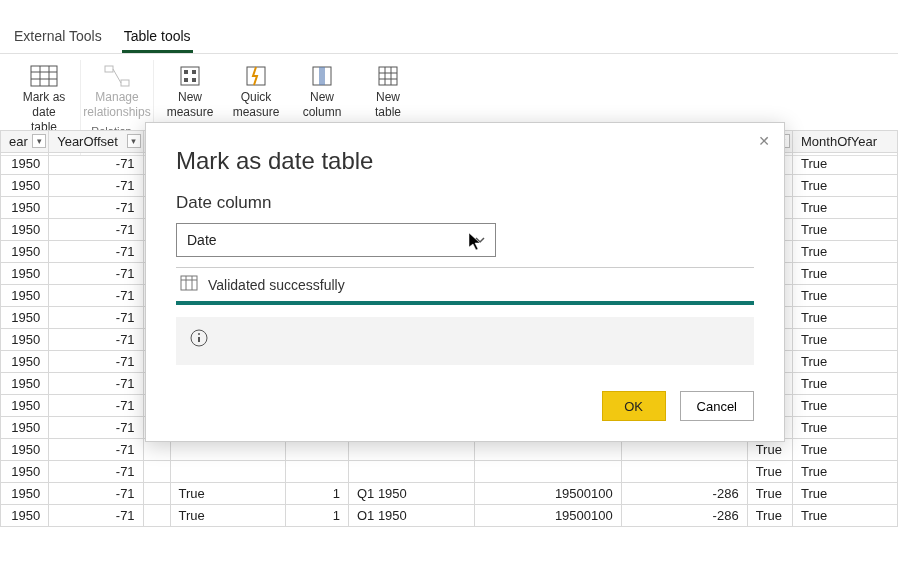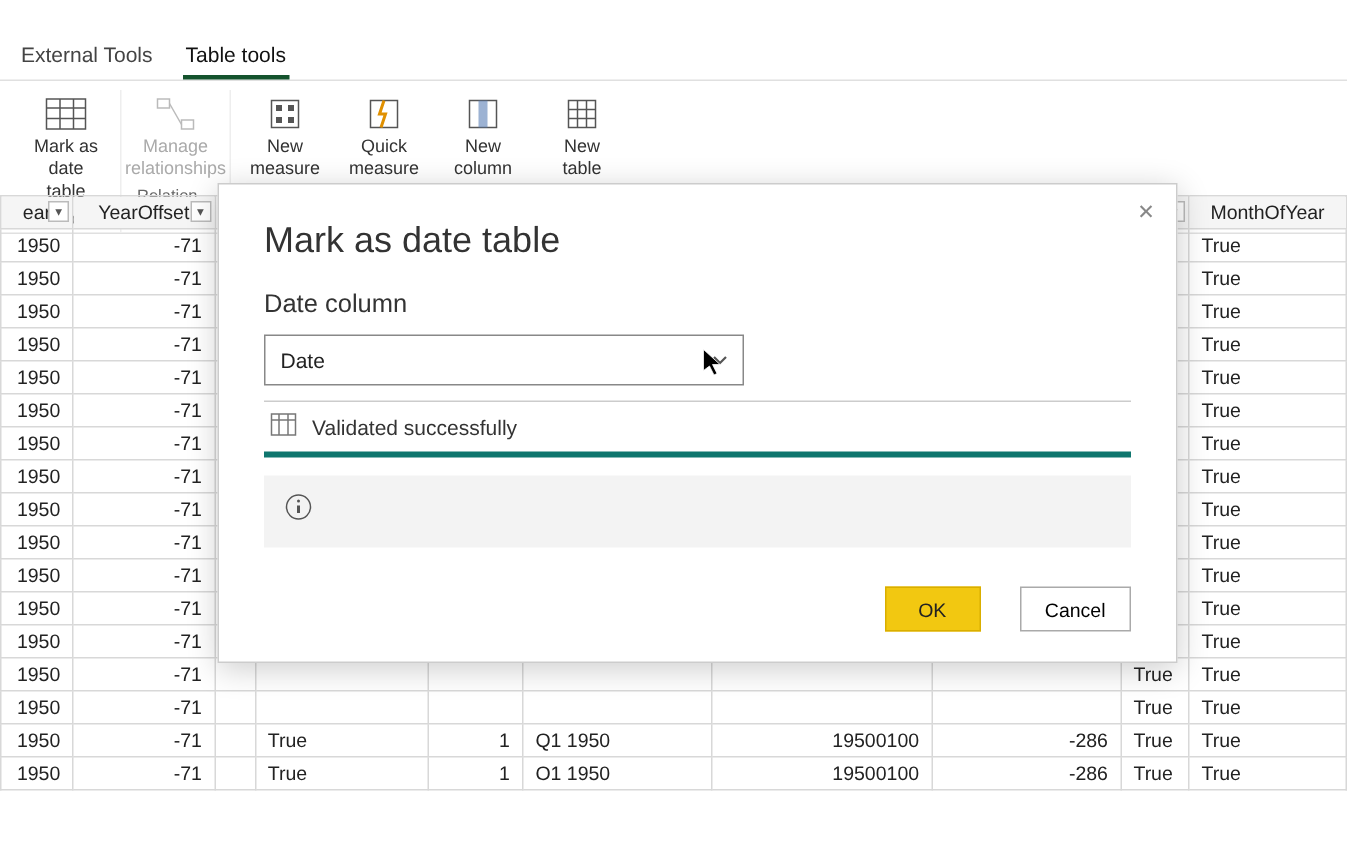--- a/index.html
+++ b/index.html
@@ -66,21 +66,21 @@
   table.bg-table { border-collapse: collapse; width: 100%; font-size: 13px; }
   table.bg-table th, table.bg-table td {
     border: 1px solid #d8d8d8;
     padding: 2px 8px;
     height: 22px;
     white-space: nowrap;
   }
   table.bg-table th {
     background: #f5f5f5;
     font-weight: 400;
-    text-align: center;
+    text-align: left;
     position: relative;
   }
   .th-drop {
     position: absolute;
     right: 2px;
     top: 3px;
     width: 14px;
     height: 14px;
     border: 1px solid #bbb;
     background: #fff;
@@ -155,21 +155,21 @@
     display: flex;
     gap: 12px;
     font-size: 14px;
     line-height: 1.5;
     color: #333;
   }
   .info-box .icon { flex-shrink: 0; }
   .dialog-buttons {
     display: flex;
     justify-content: flex-end;
-    gap: 26px;
+    gap: 14px;
     margin-top: 26px;
   }
   .btn {
     min-width: 64px;
     height: 30px;
     padding: 0 16px;
     font-size: 13px;
     border: 1px solid #aaa;
     background: #fff;
     cursor: pointer;

